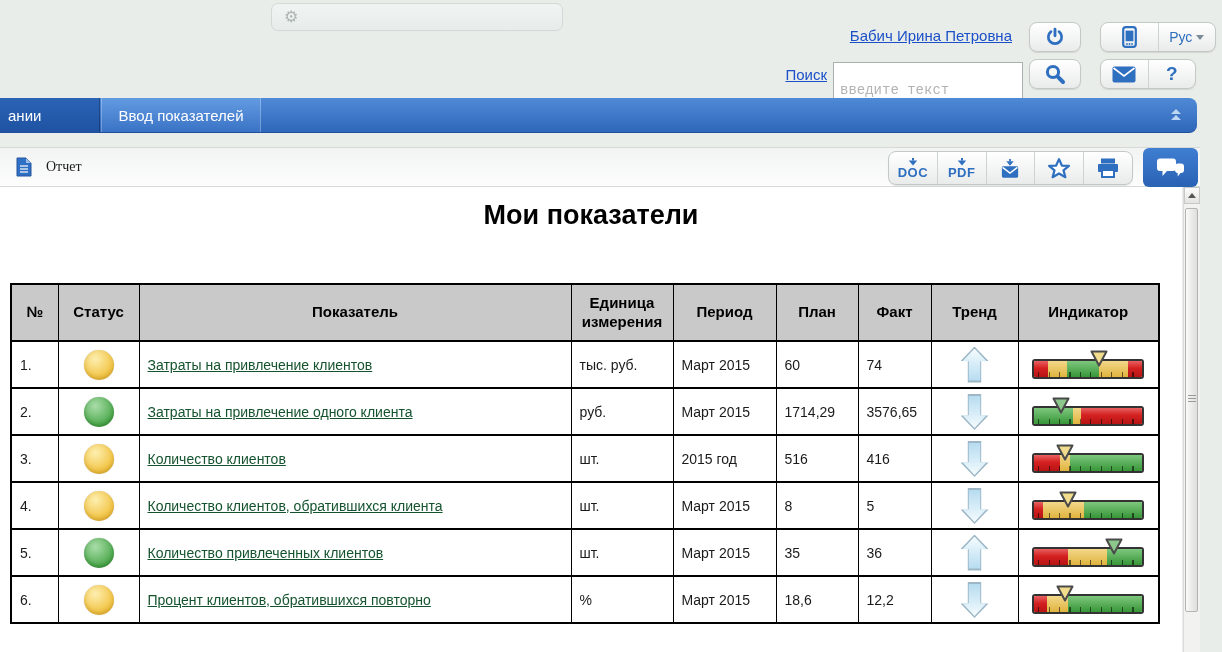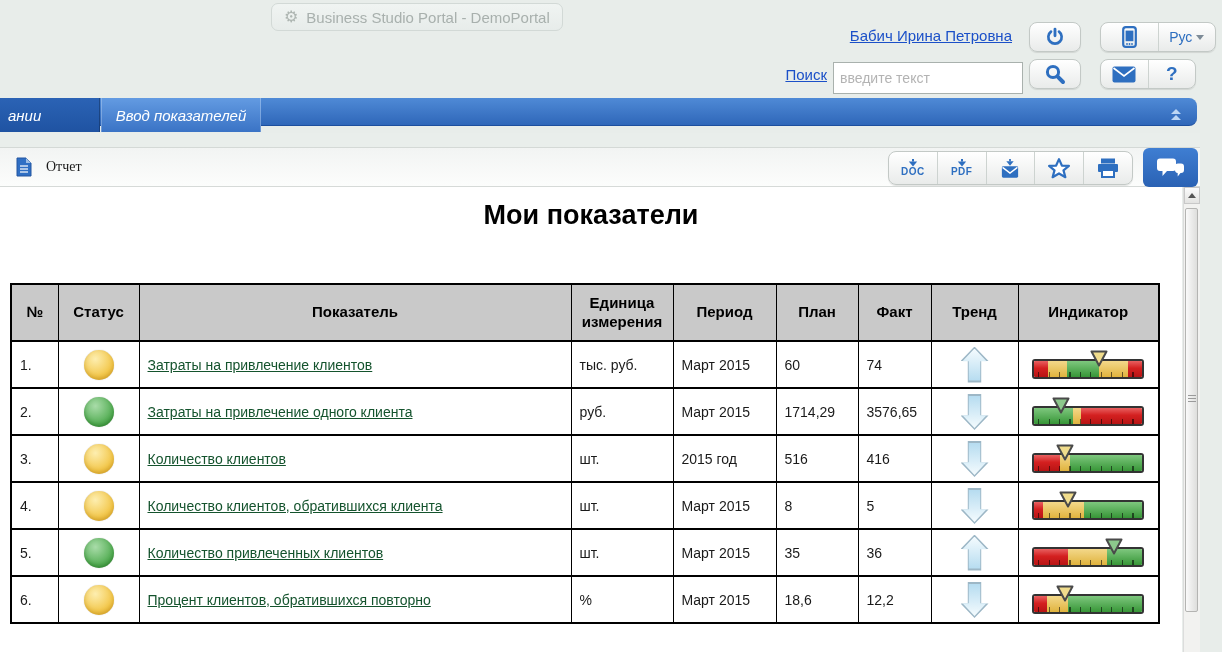--- a/index.html
+++ b/index.html
@@ -27,28 +27,28 @@
   #btn-power{left:1029px;top:22px;width:52px;}
   #grp-lang{left:1100px;top:22px;width:116px;}
   #btn-search{left:1029px;top:59px;width:52px;}
   #grp-mailhelp{left:1100px;top:59px;width:96px;}
   .lang-label{color:#2e6fc0;font-size:14px;}
   .caret-down{width:0;height:0;border-left:4px solid transparent;border-right:4px solid transparent;
     border-top:5px solid #7d8b97;}
   .help-q{color:#2e6fc0;font-size:19px;font-weight:bold;}
 
   #search-input{position:absolute;left:833px;top:62px;width:176px;height:22px;
-    border:1px solid #a9b1ad;font-size:14px;padding:4px 6px;color:#333;
-    font-family:Liberation Sans, sans-serif;}
+    border:1px solid #a9b1ad;font-size:14px;padding:16px 6px;color:#333;
+    font-family:Liberation Mono, monospace;}
   #search-input::placeholder{color:#b3b3b3;}
 
   
-  #navbar{position:absolute;left:0;top:98px;width:1197px;height:28px;
+  #navbar{position:absolute;left:0;top:98px;width:1197px;height:35px;
     background:linear-gradient(#4f8ad6,#2f67b9);border-radius:0 8px 8px 0;
-    border-bottom:1px solid #1d4f9e;box-sizing:border-box;font-style:italic;}
+    border-bottom:1px solid #1d4f9e;box-sizing:border-box;}
   .nav-tab{position:absolute;top:0;height:34px;display:flex;align-items:center;
     color:#fff;font-size:15px;cursor:pointer;}
   #tab-partial{left:0;width:100px;padding-left:8px;box-sizing:border-box;
     background:linear-gradient(#2b63b5,#1f53a2);border-right:1px solid rgba(0,0,0,.25);}
   #tab-active{left:101px;width:158px;justify-content:center;
     background:linear-gradient(#639be2,#3a73c5);
     border-left:1px solid rgba(255,255,255,.25);border-right:1px solid rgba(255,255,255,.25);}
   #nav-collapse{position:absolute;right:14px;top:10px;cursor:pointer;}
 
   #substrip{position:absolute;left:0;top:133px;width:1200px;height:15px;
@@ -66,21 +66,21 @@
   #report-select .sel-arrow{position:absolute;right:8px;top:9px;width:0;height:0;
     border-left:5px solid transparent;border-right:5px solid transparent;border-top:6px solid #222;}
 
   #toolbar-group{position:absolute;left:888px;top:151px;width:245px;height:34px;
     border:1px solid #c3c9c6;border-radius:8px;box-sizing:border-box;
     background:linear-gradient(#ffffff,#e9ebea);box-shadow:0 1px 1px rgba(0,0,0,.10);
     display:flex;}
   #toolbar-group .tb-cell{flex:1;display:flex;flex-direction:column;align-items:center;
     justify-content:center;cursor:pointer;}
   #toolbar-group .tb-cell + .tb-cell{border-left:1px solid #cdd3d0;}
-  .exp-label{font-size:10px;font-weight:bold;color:#2e6fc0;letter-spacing:.5px;line-height:1;}
+  .exp-label{font-size:13px;font-weight:bold;color:#2e6fc0;letter-spacing:.5px;line-height:1;}
 
   #btn-comments{position:absolute;left:1143px;top:148px;width:55px;height:39px;
     background:linear-gradient(#3f7ed2,#2a62b4);border-radius:6px;
     display:flex;align-items:center;justify-content:center;cursor:pointer;}
 
   
   #content{position:absolute;left:0;top:187px;width:1182px;height:465px;background:#fff;}
   #page-title{position:absolute;left:0;top:13px;width:100%;text-align:center;
     font-size:27px;font-weight:bold;color:#000;}
   #employee-line{position:absolute;left:8px;top:63px;font-size:15px;color:#1a1a1a;}
@@ -136,21 +136,20 @@
   #sb-grip{position:absolute;left:2px;top:186px;width:8px;height:8px;
     background:repeating-linear-gradient(180deg,#9a9a9a 0 1px,transparent 1px 3px);}
 </style>
 </head>
 <body>
 
 <div id="root">
 
   <div class="window-tab">
     <span class="gear">⚙</span>
-    <span class="wt-title">Business Studio Portal - DemoPortal</span>
   </div>
 
   <a class="hlink" id="user-link">Бабич Ирина Петровна</a>
 
   <div class="pillbtn" id="btn-power">
     <svg width="20" height="20" viewBox="0 0 24 24">
       <path d="M12 2.5 v8" stroke="#2e6fc0" stroke-width="3.4" stroke-linecap="round" fill="none"></path>
       <path d="M7.2 5.6 a8 8 0 1 0 9.6 0" stroke="#2e6fc0" stroke-width="3.2" fill="none" stroke-linecap="round"></path>
     </svg>
   </div>

